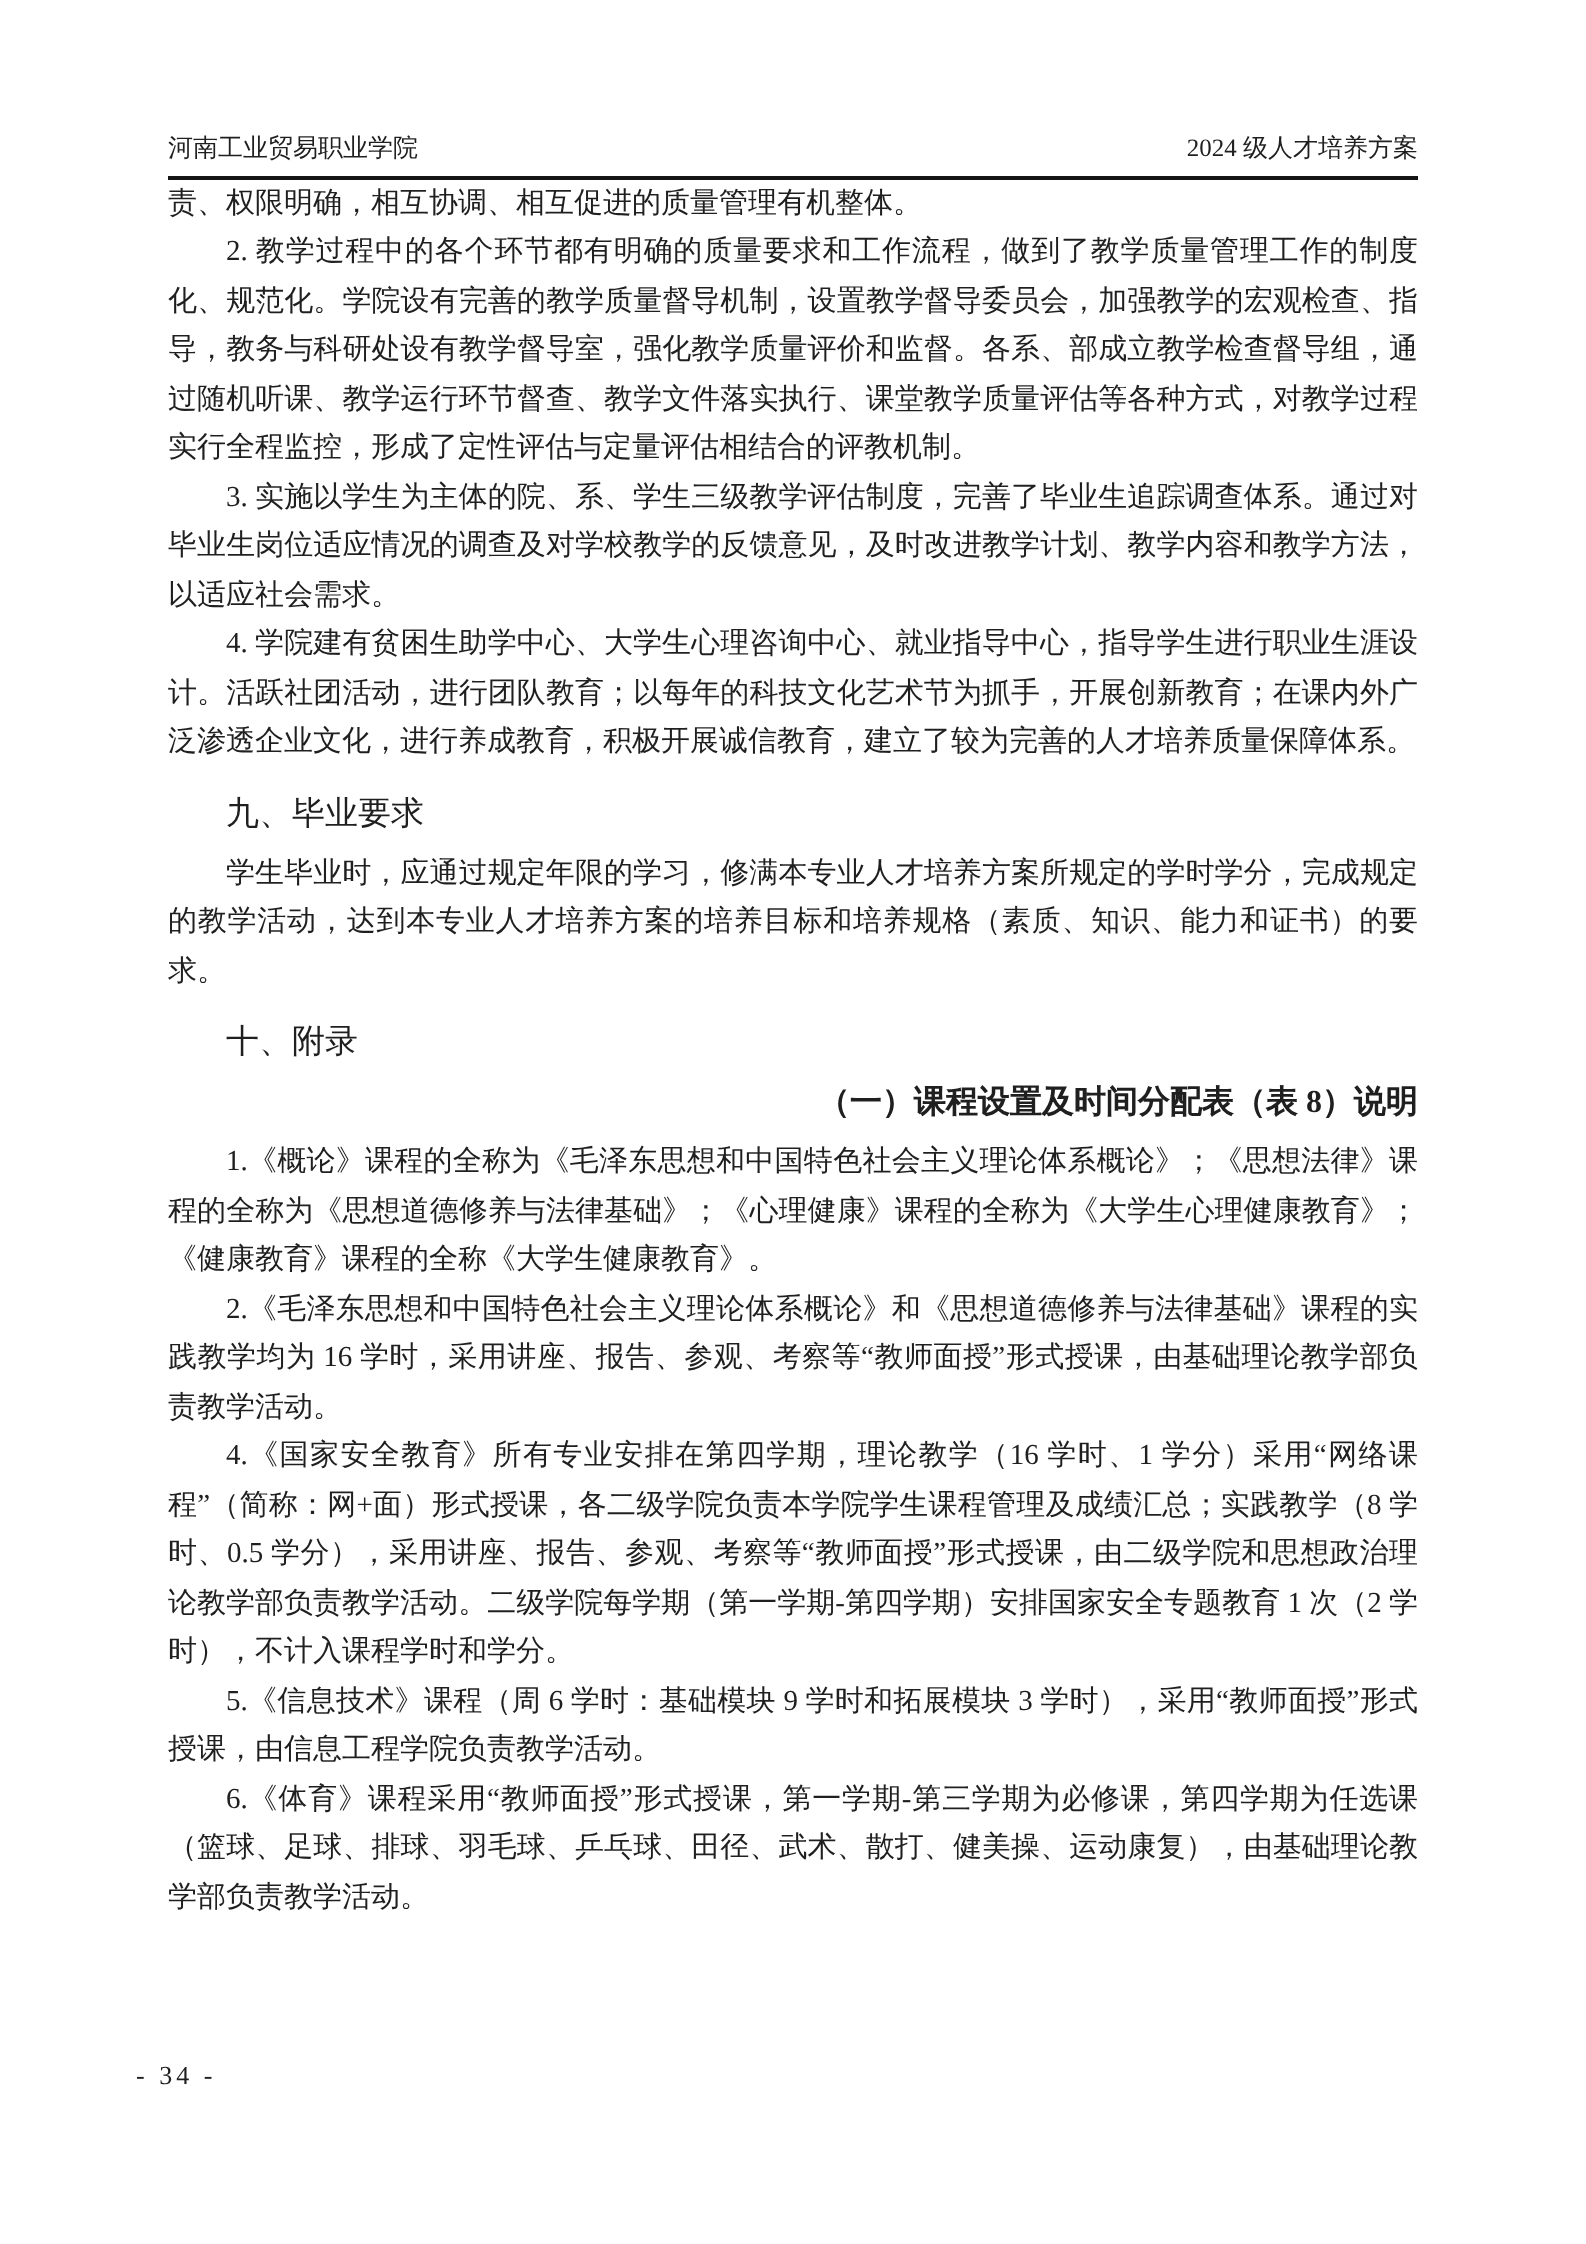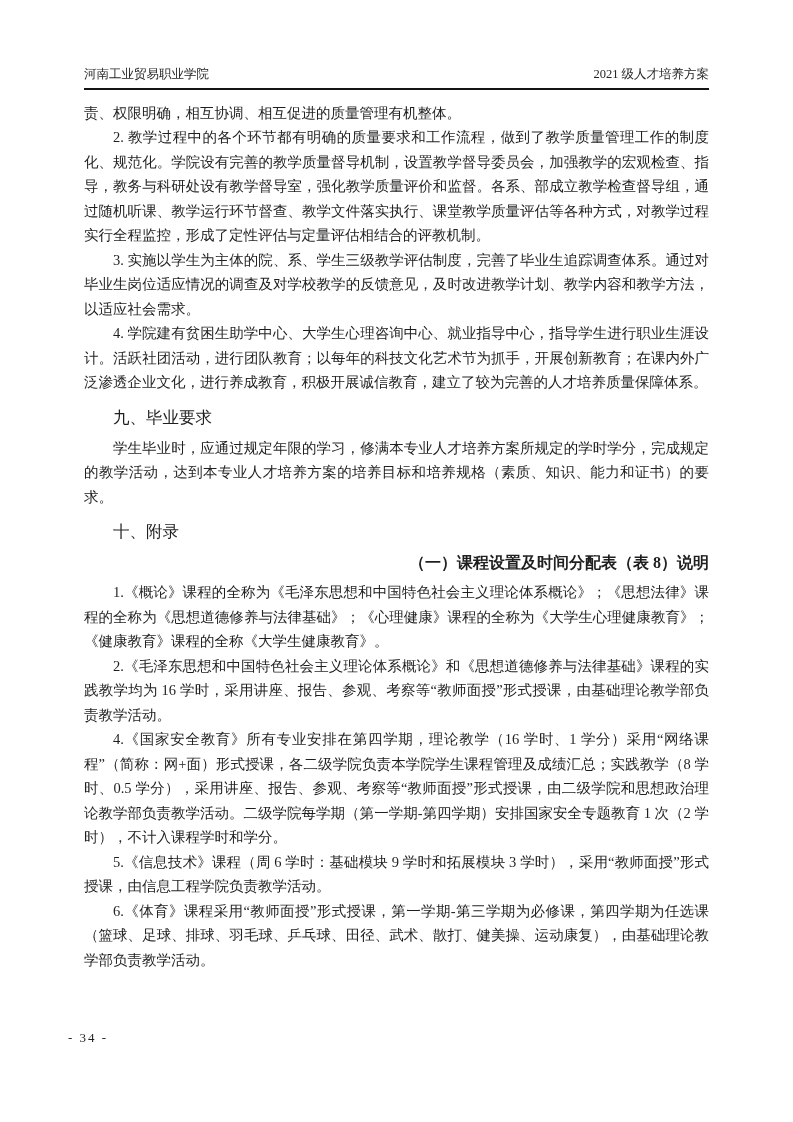--- a/index.html
+++ b/index.html
@@ -24,21 +24,20 @@
   .hdr {
     display: flex;
     justify-content: space-between;
     align-items: center;
     font-size: 12.5px;
     line-height: 1.4;
     padding-bottom: 4px;
     border-bottom: 2px solid #141414;
   }
   main {
-    margin-top: 11px;
   }
   .body-text {
     margin: 0;
     font-size: 14.5px;
     line-height: 24.5px;
     text-align: justify;
     word-break: break-all;
   }
   .indent {
     text-indent: 29px;
@@ -66,21 +65,21 @@
     letter-spacing: 2px;
   }
 </style>
 </head>
 <body>
 
 <div class="page">
 
   <header class="hdr">
     <span>河南工业贸易职业学院</span>
-    <span>2021 级人才培养方案</span>
+    <span>2024 级人才培养方案</span>
   </header>
 
   <main>
     <p class="body-text">责、权限明确，相互协调、相互促进的质量管理有机整体。</p>
     <p class="body-text indent">2. 教学过程中的各个环节都有明确的质量要求和工作流程，做到了教学质量管理工作的制度化、规范化。学院设有完善的教学质量督导机制，设置教学督导委员会，加强教学的宏观检查、指导，教务与科研处设有教学督导室，强化教学质量评价和监督。各系、部成立教学检查督导组，通过随机听课、教学运行环节督查、教学文件落实执行、课堂教学质量评估等各种方式，对教学过程实行全程监控，形成了定性评估与定量评估相结合的评教机制。</p>
     <p class="body-text indent">3. 实施以学生为主体的院、系、学生三级教学评估制度，完善了毕业生追踪调查体系。通过对毕业生岗位适应情况的调查及对学校教学的反馈意见，及时改进教学计划、教学内容和教学方法，以适应社会需求。</p>
     <p class="body-text indent">4. 学院建有贫困生助学中心、大学生心理咨询中心、就业指导中心，指导学生进行职业生涯设计。活跃社团活动，进行团队教育；以每年的科技文化艺术节为抓手，开展创新教育；在课内外广泛渗透企业文化，进行养成教育，积极开展诚信教育，建立了较为完善的人才培养质量保障体系。</p>
 
     <div class="h1">九、毕业要求</div>
     <p class="body-text indent">学生毕业时，应通过规定年限的学习，修满本专业人才培养方案所规定的学时学分，完成规定的教学活动，达到本专业人才培养方案的培养目标和培养规格（素质、知识、能力和证书）的要求。</p>

